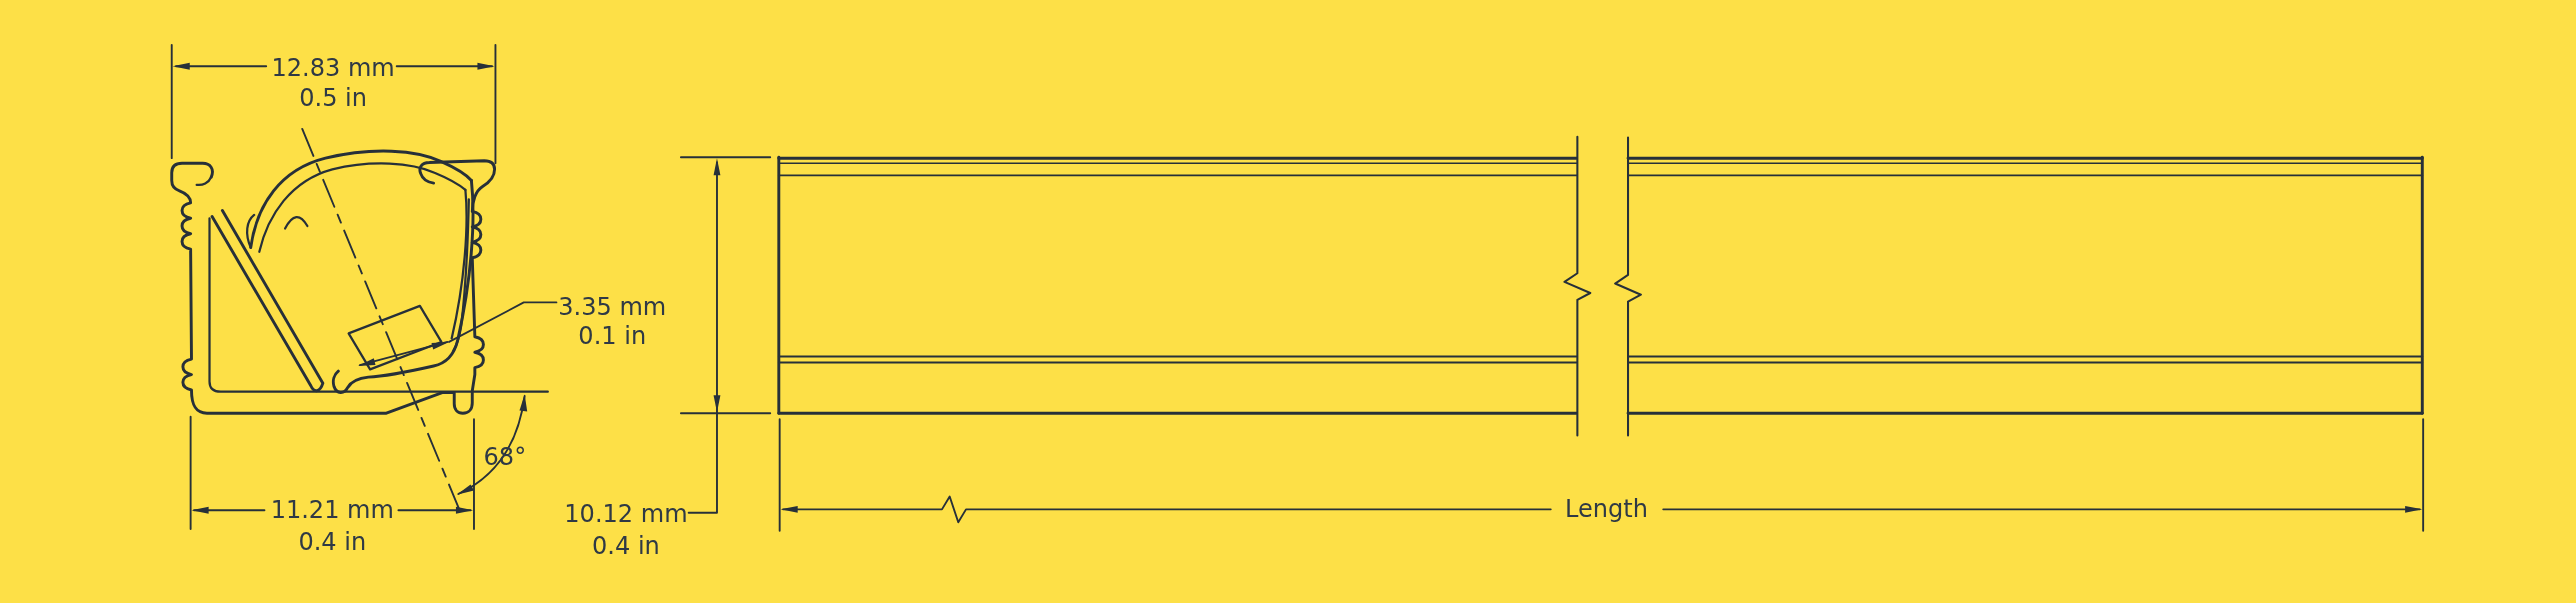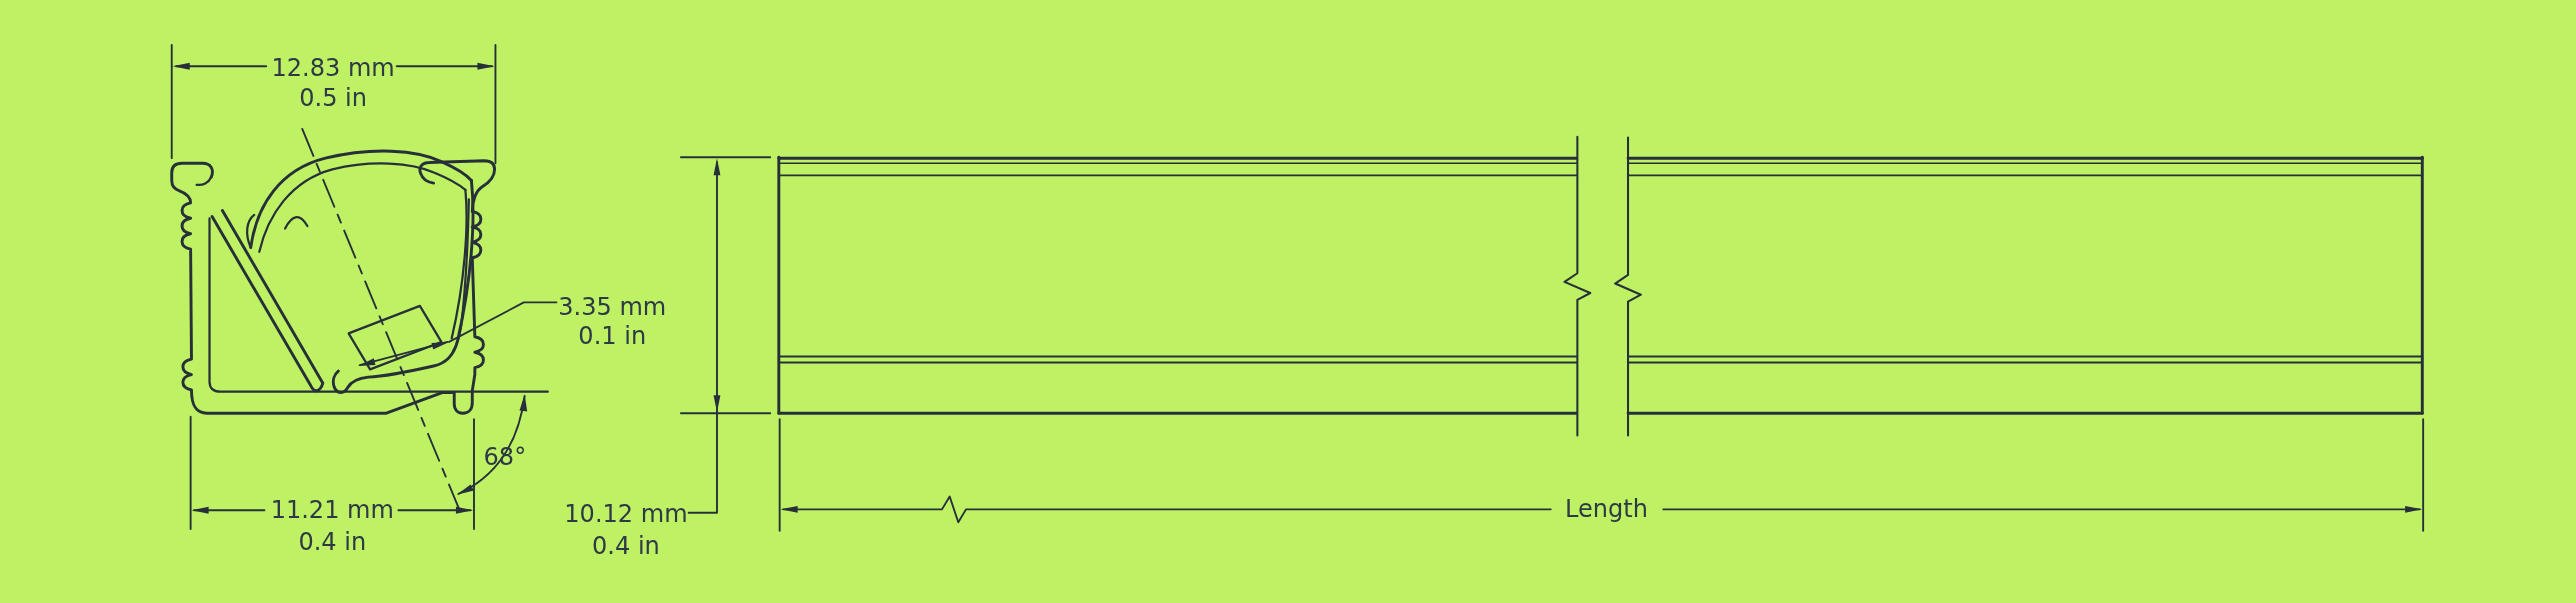--- a/index.html
+++ b/index.html
@@ -4,21 +4,21 @@
 <style>
   html, body {
     margin: 0;
     padding: 0;
     background: #000000;
   }
   .stage {
     position: relative;
     width: 2576px;
     height: 604px;
-    background: #bef264;
+    background: #fde047;
     overflow: hidden;
     font-family: "DejaVu Sans", "Liberation Sans", sans-serif;
   }
   svg { display: block; }
   .stroke {
     fill: none;
     stroke: #273039;
     stroke-linecap: round;
     stroke-linejoin: round;
   }

